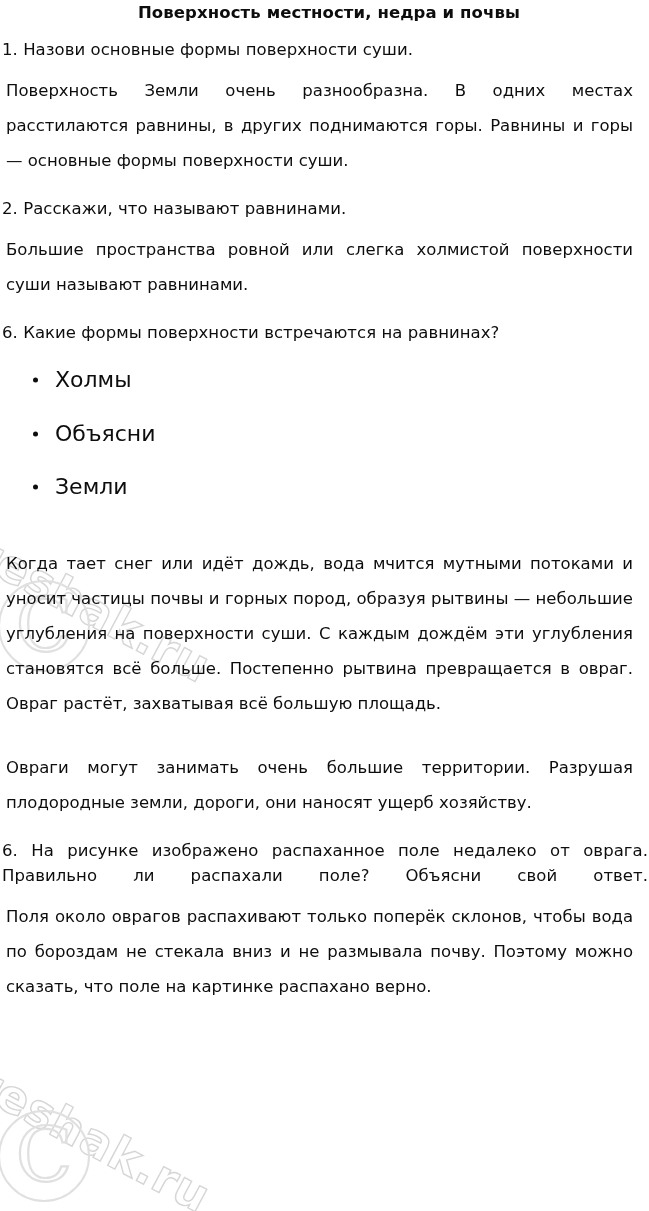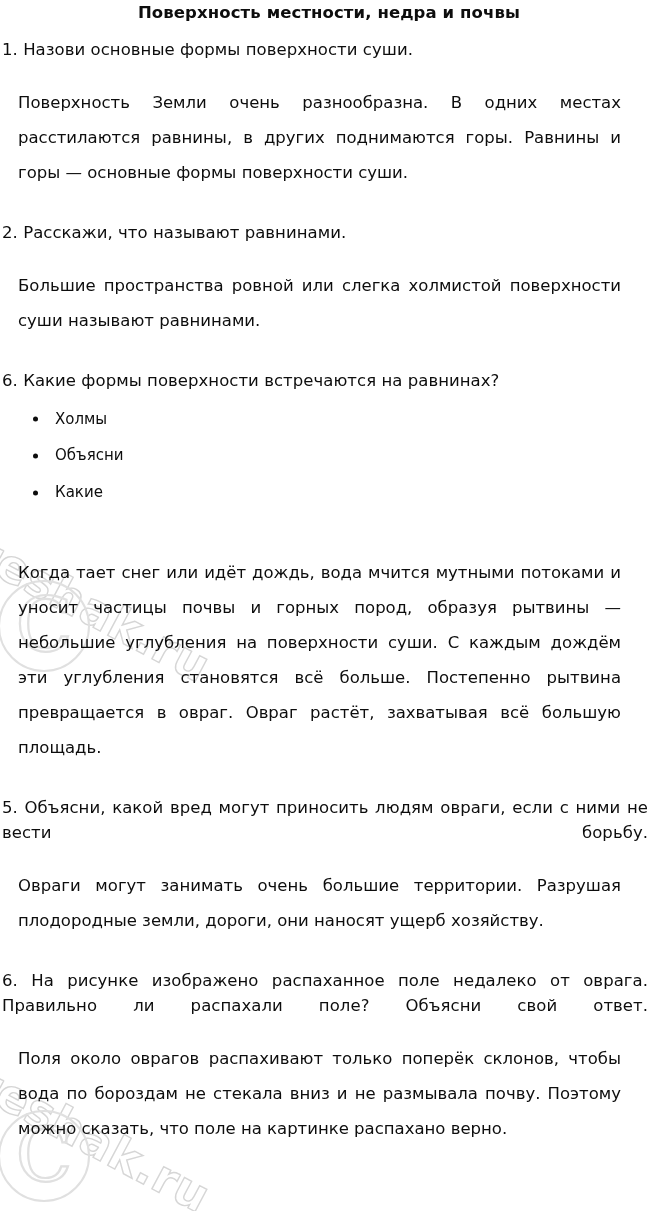--- a/index.html
+++ b/index.html
@@ -86,34 +86,34 @@
     letter-spacing: 0.05px;
   }
   .q-heading.justify-all {
     text-align: justify;
     text-align-last: justify;
   }
 
   .answer {
     font-size: 16.5px;
     font-weight: 400;
-    margin: 16px;
+    margin: 4px;
     padding: 0 12px 0 2px;
     line-height: 2.12;
     text-align: justify;
     text-align-last: left;
   }
 
   ul.answer-list {
     list-style: none;
     margin: 0;
     padding: 0;
   }
   ul.answer-list li {
-    font-size: 15px;
+    font-size: 22px;
     line-height: 2.45;
     padding-left: 55px;
     position: relative;
   }
   ul.answer-list li::before {
     content: "";
     position: absolute;
     left: 33px;
     top: 50%;
     transform: translateY(-50%);
@@ -156,32 +156,31 @@
   <div class="gap-sm"></div>
   <p class="answer">Большие пространства ровной или слегка холмистой поверхности суши называют равнинами.</p>
 
   <div class="gap-md"></div>
 
   <p class="q-heading">6. Какие формы поверхности встречаются на равнинах?</p>
   <div class="gap-sm"></div>
   <ul class="answer-list">
     <li>Холмы</li>
     <li>Объясни</li>
-    <li>Какие</li>
+    <li>Земли</li>
   </ul>
 
   <div class="gap-md"></div>
 
   <div class="gap-sm"></div>
   <div class="gap-sm"></div>
   <p class="answer">Когда тает снег или идёт дождь, вода мчится мутными потоками и уносит частицы почвы и горных пород, образуя рытвины — небольшие углубления на поверхности суши. С каждым дождём эти углубления становятся всё больше. Постепенно рытвина превращается в овраг. Овраг растёт, захватывая всё большую площадь.</p>
 
   <div class="gap-md"></div>
 
-  <p class="q-heading justify-all">5. Объясни, какой вред могут приносить людям овраги, если с ними не вести борьбу.</p>
   <div class="gap-sm"></div>
   <p class="answer">Овраги могут занимать очень большие территории. Разрушая плодородные земли, дороги, они наносят ущерб хозяйству.</p>
 
   <div class="gap-md"></div>
 
   <p class="q-heading justify-all">6. На рисунке изображено распаханное поле недалеко от оврага. Правильно ли распахали поле? Объясни свой ответ.</p>
   <div class="gap-sm"></div>
   <p class="answer">Поля около оврагов распахивают только поперёк склонов, чтобы вода по бороздам не стекала вниз и не размывала почву. Поэтому можно сказать, что поле на картинке распахано верно.</p>
 
 </div>

